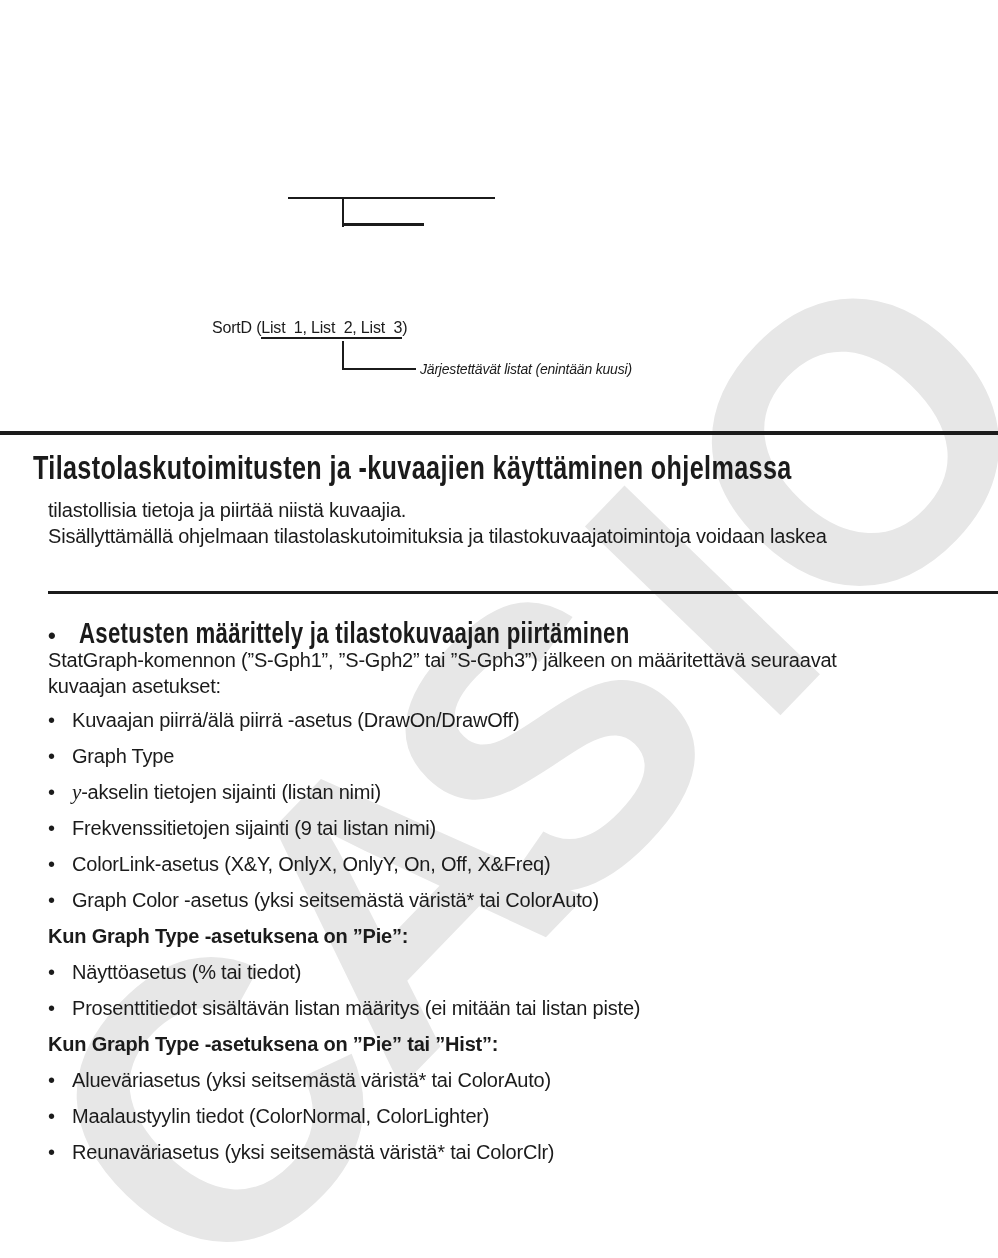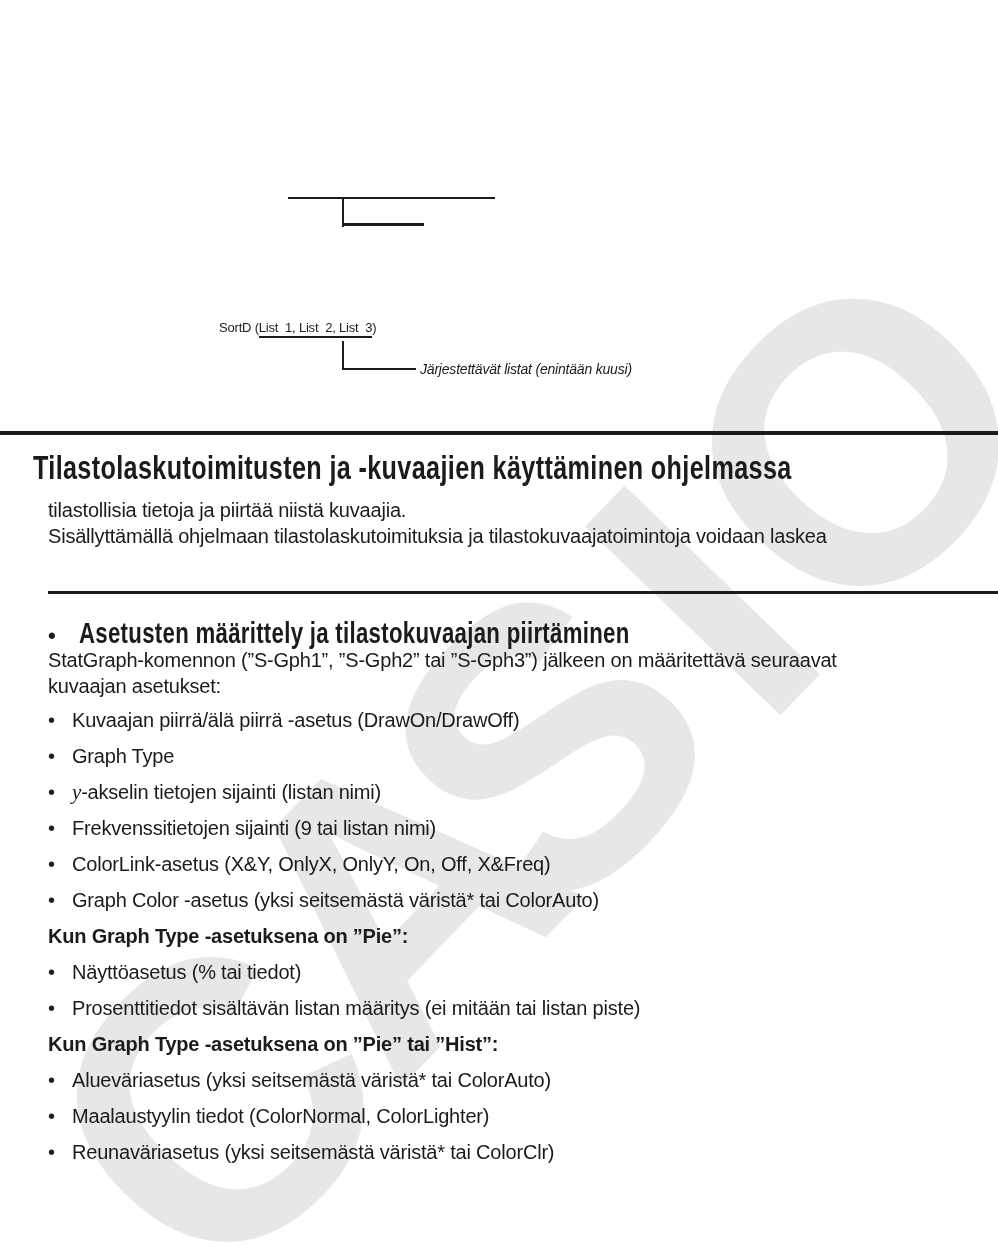--- a/index.html
+++ b/index.html
@@ -23,22 +23,22 @@
   .wm-o{left:856px;top:442px;}
 
   .content{position:absolute;left:0;top:0;width:998px;height:1258px;z-index:1;}
 
   
   .line{position:absolute;background:#1b1b1b;}
   .fig-topline{left:288px;top:197px;width:207px;height:2px;}
   .fig-v1{left:342px;top:197px;width:2px;height:30px;}
   .fig-thick{left:342px;top:223px;width:82px;height:3px;}
   .sortd{
-    position:absolute;left:219px;top:317px;
-    font-size:13px;line-height:22px;white-space:pre;letter-spacing:-0.2px;
+    position:absolute;left:212px;top:317px;
+    font-size:16px;line-height:22px;white-space:pre;letter-spacing:-0.2px;
   }
   .sortd .args{border-bottom:2px solid #1b1b1b;padding-bottom:1px;}
   .fig-v2{left:342px;top:341px;width:2px;height:29px;}
   .fig-h2{left:342px;top:368px;width:74px;height:2px;}
   .callout{
     position:absolute;left:420px;top:358px;
     font-size:14px;line-height:22px;font-style:italic;letter-spacing:-0.2px;
     white-space:nowrap;
   }
 

